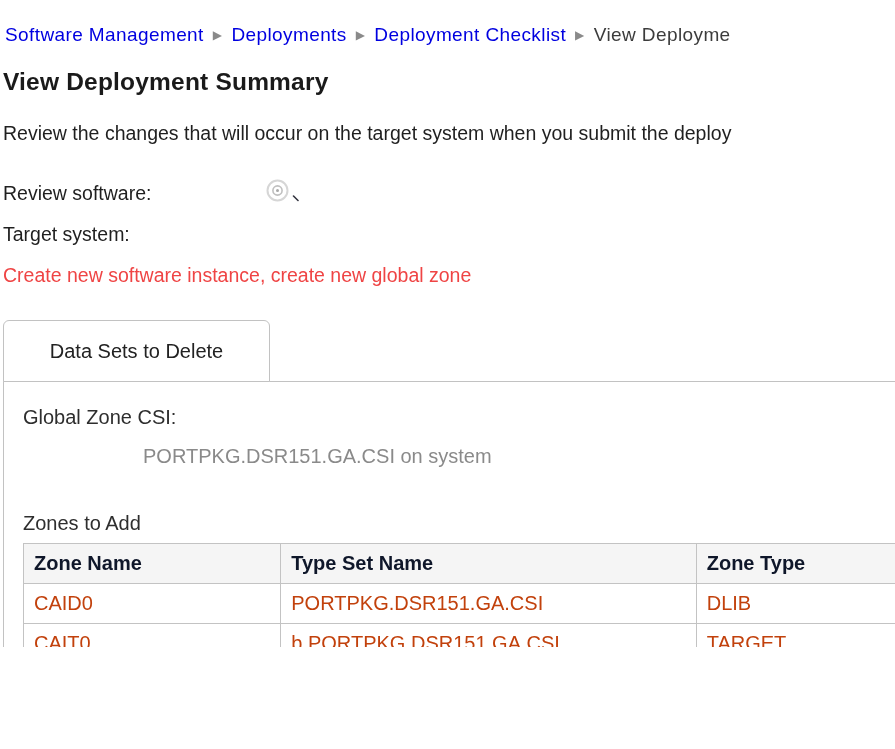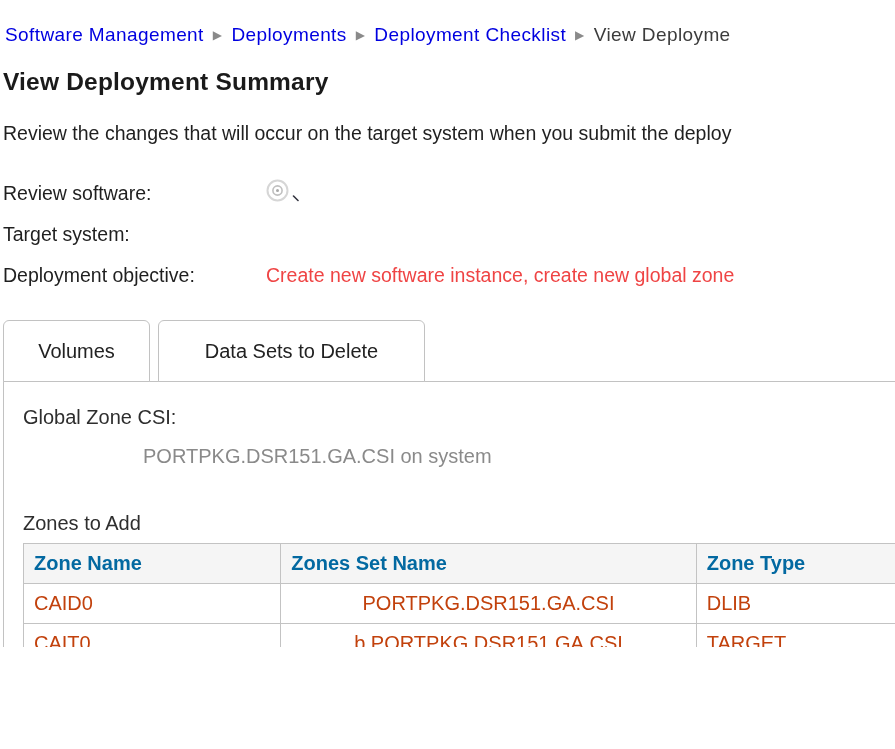--- a/index.html
+++ b/index.html
@@ -54,24 +54,24 @@
   .csi-label { font-size:20px; color:#2e2e2e; }
   .csi-value { margin:16px 0 0 120px; font-size:20px; color:#8a8a8a; }
   .zones-heading { margin-top:44px; font-size:20px; color:#2e2e2e; }
 
   
   table.zones { margin-top:8px; border-collapse:collapse; width:940px; table-layout:fixed; }
   .zones th, .zones td {
     border:1px solid #c3c3c3; padding:8px 10px; font-size:20px; text-align:left;
     overflow:hidden; white-space:nowrap;
   }
-  .zones th { background:#f5f5f5; font-weight:bold; color:#0369a1; }
+  .zones th { background:#f5f5f5; font-weight:bold; color:#0f172a; }
   .zones td { color:#c2410c; }
   .col-zone { width:257px; } .col-ds { width:415px; } .col-type { width:266px; }
-  .ds-wrap { display:flex; justify-content:center; }
+  .ds-wrap { display:flex; justify-content:flex-start; }
 </style>
 </head>
 <body>
 
 <div class="viewport">
   <div class="canvas">
 
     <nav class="breadcrumb">
       <a>Software Management</a><span class="crumb-sep">▶</span><a>Deployments</a><span class="crumb-sep">▶</span><a>Deployment Checklist</a><span class="crumb-sep">▶</span><span class="crumb-current">View Deployme</span>
     </nav>
@@ -95,47 +95,45 @@
                 <line x1="1.5" y1="1" x2="6" y2="5.5" stroke="#33343f" stroke-width="1.6" stroke-linecap="round"></line>
               </svg>
           </span>
         </span>
       </div>
       <div class="field-row">
         <span class="field-label">Target system:</span>
         <span class="field-value"></span>
       </div>
       <div class="field-row">
-        <span class="field-label">Deployment objective:</span>
         <span class="field-value">Create new software instance, create new global zone</span>
       </div>
     </div>
 
     <div class="tabs">
-      <div class="tab tab-volumes">Volumes</div>
       <div class="tab tab-delete">Data Sets to Delete</div>
 
     </div>
 
     <div class="panel">
       <div class="csi-label">Global Zone CSI:</div>
       <div class="csi-value">PORTPKG.DSR151.GA.CSI on system</div>
 
       <div class="zones-heading">Zones to Add</div>
 
       <table class="zones">
         <colgroup>
             <col class="col-zone">
             <col class="col-ds">
             <col class="col-type">
           </colgroup>
         <thead>
           <tr>
             <th>Zone Name</th>
-            <th>Zones Set Name</th>
+            <th>Type Set Name</th>
             <th>Zone Type</th>
           </tr>
         </thead>
         <tbody>
           <tr>
             <td>CAID0</td>
             <td>
               <div class="ds-wrap">
                 <span></span>
                 <span>PORTPKG.DSR151.GA.CSI</span>

